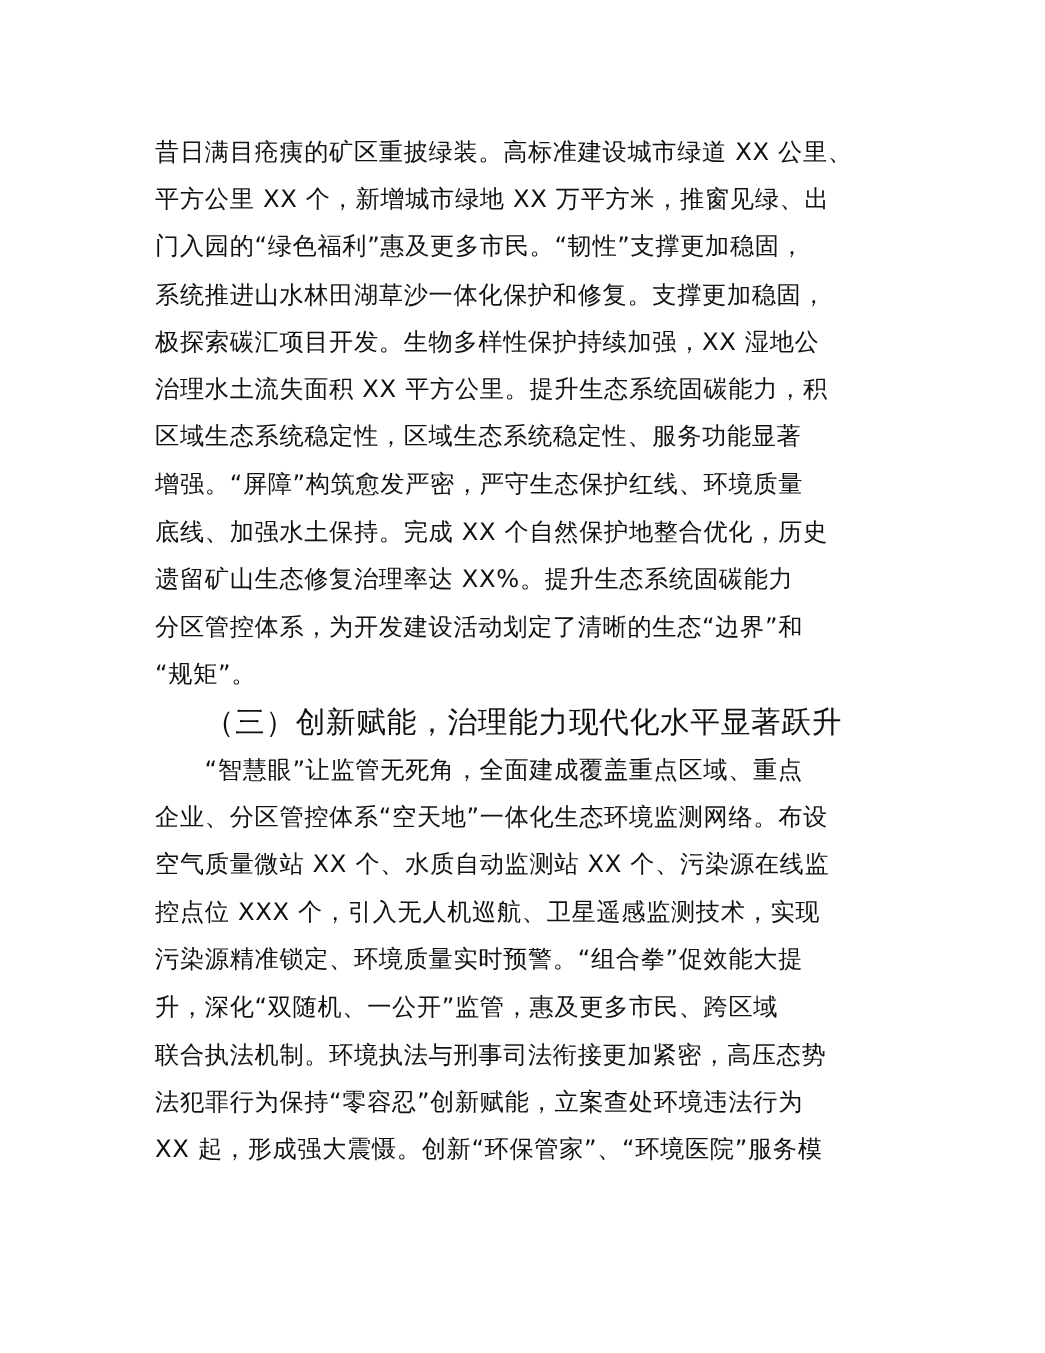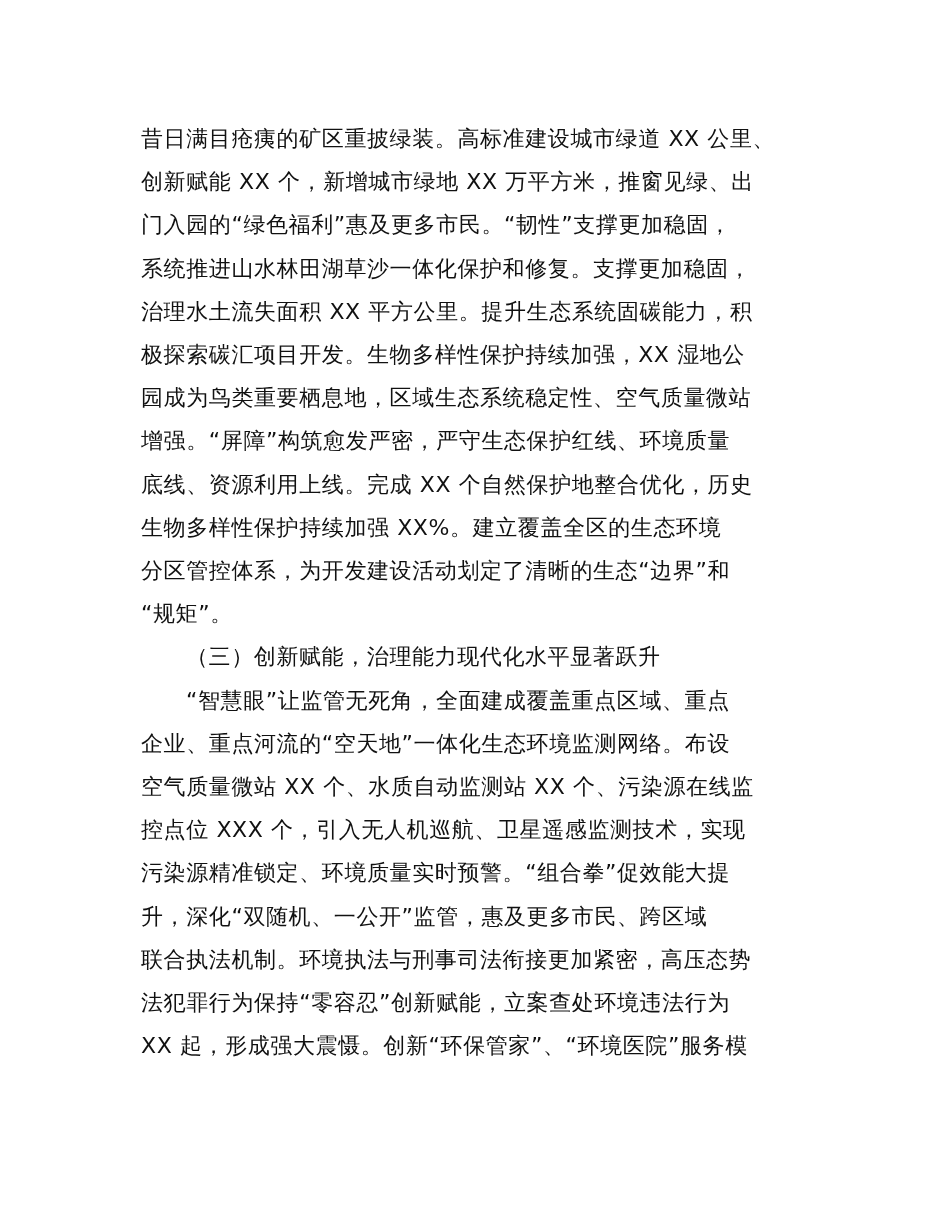--- a/index.html
+++ b/index.html
@@ -34,57 +34,57 @@
       font-size: 22px;
       line-height: 43.2px;
       letter-spacing: 0.6px;
       text-align: justify;
       text-align-last: left;
       white-space: normal;
       word-break: break-all;
     }
     .heading {
       margin: 0;
-      font-size: 22px;
+      font-size: 27px;
       line-height: 43.2px;
       letter-spacing: 0.6px;
       text-indent: 45px;
       font-weight: normal;
     }
     .line {
       display: block;
       white-space: nowrap;
     }
   </style>
 </head>
 <body>
 
 <div class="page">
   <div class="content">
 
     <div class="para">
       <span class="line">昔日满目疮痍的矿区重披绿装。高标准建设城市绿道 XX 公里、</span>
-      <span class="line">创新赋能 XX 个，新增城市绿地 XX 万平方米，推窗见绿、出</span>
+      <span class="line">平方公里 XX 个，新增城市绿地 XX 万平方米，推窗见绿、出</span>
       <span class="line">门入园的“绿色福利”惠及更多市民。“韧性”支撑更加稳固，</span>
       <span class="line">系统推进山水林田湖草沙一体化保护和修复。支撑更加稳固，</span>
+      <span class="line">极探索碳汇项目开发。生物多样性保护持续加强，XX 湿地公</span>
       <span class="line">治理水土流失面积 XX 平方公里。提升生态系统固碳能力，积</span>
-      <span class="line">极探索碳汇项目开发。生物多样性保护持续加强，XX 湿地公</span>
-      <span class="line">园成为鸟类重要栖息地，区域生态系统稳定性、空气质量微站</span>
+      <span class="line">区域生态系统稳定性，区域生态系统稳定性、服务功能显著</span>
       <span class="line">增强。“屏障”构筑愈发严密，严守生态保护红线、环境质量</span>
-      <span class="line">底线、资源利用上线。完成 XX 个自然保护地整合优化，历史</span>
-      <span class="line">生物多样性保护持续加强 XX%。建立覆盖全区的生态环境</span>
+      <span class="line">底线、加强水土保持。完成 XX 个自然保护地整合优化，历史</span>
+      <span class="line">遗留矿山生态修复治理率达 XX%。提升生态系统固碳能力</span>
       <span class="line">分区管控体系，为开发建设活动划定了清晰的生态“边界”和</span>
       <span class="line">“规矩”。</span>
     </div>
 
     <h3 class="heading">（三）创新赋能，治理能力现代化水平显著跃升</h3>
 
     <div class="para">
       <span class="line" style="padding-left:45px">“智慧眼”让监管无死角，全面建成覆盖重点区域、重点</span>
-      <span class="line">企业、重点河流的“空天地”一体化生态环境监测网络。布设</span>
+      <span class="line">企业、分区管控体系“空天地”一体化生态环境监测网络。布设</span>
       <span class="line">空气质量微站 XX 个、水质自动监测站 XX 个、污染源在线监</span>
       <span class="line">控点位 XXX 个，引入无人机巡航、卫星遥感监测技术，实现</span>
       <span class="line">污染源精准锁定、环境质量实时预警。“组合拳”促效能大提</span>
       <span class="line">升，深化“双随机、一公开”监管，惠及更多市民、跨区域</span>
       <span class="line">联合执法机制。环境执法与刑事司法衔接更加紧密，高压态势</span>
       <span class="line">法犯罪行为保持“零容忍”创新赋能，立案查处环境违法行为</span>
       <span class="line">XX 起，形成强大震慑。创新“环保管家”、“环境医院”服务模</span>
     </div>
 
   </div>

